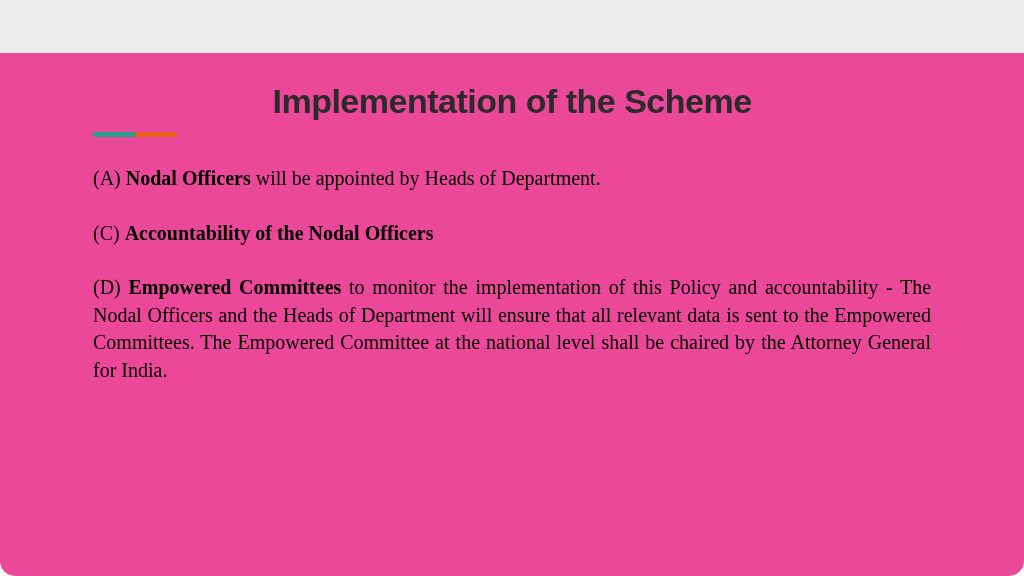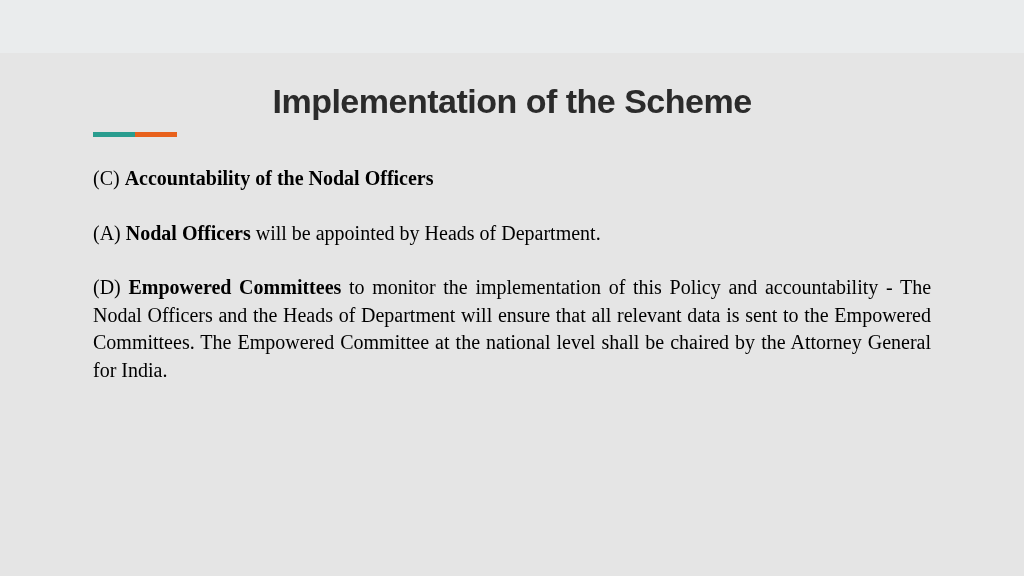--- a/index.html
+++ b/index.html
@@ -10,21 +10,22 @@
     width: 1024px;
     height: 576px;
     position: relative;
     overflow: hidden;
     background: #ffffff;
     font-family: "Liberation Sans", sans-serif;
   }
   .slide {
     position: absolute;
     inset: 0;
-    background: #e5e5e5;
+    background: #ec4899;
+    border-radius: 15px;
   }
   .top-band {
     position: absolute;
     top: 0;
     left: 0;
     width: 1024px;
     height: 53px;
     background: #eaeced; 
   }
   .title {
@@ -84,21 +85,21 @@
 
   <h1 class="title" style="color: rgb(43, 43, 43);">Implementation of the Scheme</h1>
 
   <div class="accent-bar">
     <span class="seg" style="background: rgb(42, 157, 143);"></span>
     <span class="seg" style="background: rgb(232, 97, 28);"></span>
   </div>
 
   <div class="slide-body">
 
+    <p><span>(A) </span><b>Nodal Officers</b><span> will be appointed by Heads of Department.</span></p>
+
     <p><span>(C) </span><b>Accountability of the Nodal Officers</b><span></span></p>
-
-    <p><span>(A) </span><b>Nodal Officers</b><span> will be appointed by Heads of Department.</span></p>
 
     <p><span>(D) </span><b>Empowered Committees</b><span> to monitor the implementation of this Policy and accountability - The Nodal Officers and the Heads of Department will ensure that all relevant data is sent to the Empowered Committees. The Empowered Committee at the national level shall be chaired by the Attorney General for India.</span></p>
 
   </div>
 
 </div>
 
 </body></html>

